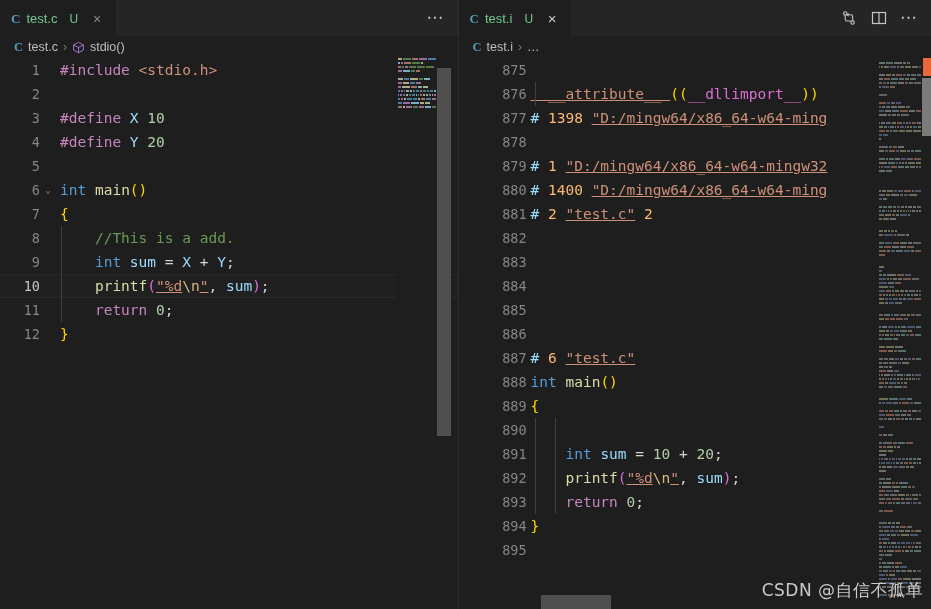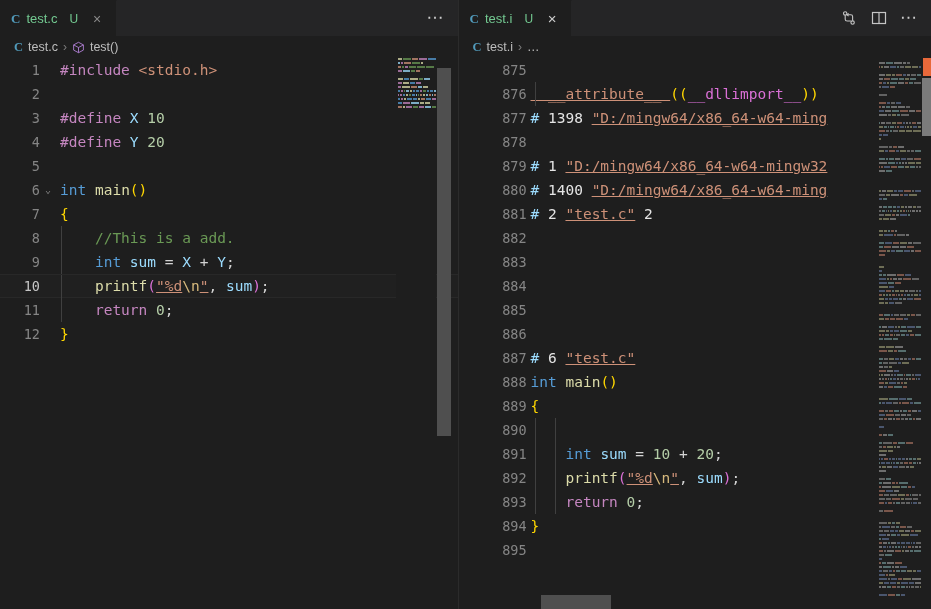--- a/index.html
+++ b/index.html
@@ -196,21 +196,21 @@
   .t-fn     { color: #dcdcaa; }   
   .t-var    { color: #9cdcfe; }   
   .t-num    { color: #b5cea8; }   
   .t-str    { color: #ce9178; text-decoration: underline; }   
   .t-esc    { color: #d7ba7d; }
   .t-cmt    { color: #6a9955; }   
   .t-op     { color: #d4d4d4; }
   .t-punct-y{ color: #ffd700; }
   .t-punct-p{ color: #da70d6; }
   .t-hash   { color: #9cdcfe; }
-  .t-macro  { color: #e5e5e5; }
+  .t-macro  { color: #fdba74; }
 
   
   .minimap {
     position: absolute;
     top: 0;
     bottom: 0;
     background: #1e1e1e;
     overflow: hidden;
   }
   .mm-left  { left: 396px; width: 40px; }
@@ -299,21 +299,21 @@
     <div class="breadcrumbs">
       <span class="bc-c">C</span>
       <span class="bc-text">test.c</span>
       <span class="bc-sep">›</span>
       <span class="bc-cube">
         <svg width="13" height="13" viewBox="0 0 16 16">
           <path d="M8 1.6 L14 4.8 L14 11.2 L8 14.4 L2 11.2 L2 4.8 Z" fill="none" stroke="#b180d7" stroke-width="1.1"></path>
           <path d="M2 4.8 L8 8 L14 4.8 M8 8 L8 14.4" fill="none" stroke="#b180d7" stroke-width="1.1"></path>
         </svg>
       </span>
-      <span class="bc-text">test()</span>
+      <span class="bc-text">stdio()</span>
     </div>
 
     <div class="editor">
       <div class="code-area left" id="left-code"><div class="line"><span class="ln">1</span><span class="fold"></span><span class="code"><span class="t-pre">#include </span><span class="t-inc">&lt;stdio.h&gt;</span></span></div><div class="line"><span class="ln">2</span><span class="fold"></span><span class="code"></span></div><div class="line"><span class="ln">3</span><span class="fold"></span><span class="code"><span class="t-pre">#define </span><span class="t-var">X</span><span class="t-op"> </span><span class="t-num">10</span></span></div><div class="line"><span class="ln">4</span><span class="fold"></span><span class="code"><span class="t-pre">#define </span><span class="t-var">Y</span><span class="t-op"> </span><span class="t-num">20</span></span></div><div class="line"><span class="ln">5</span><span class="fold"></span><span class="code"></span></div><div class="line"><span class="ln">6</span><span class="fold">⌄</span><span class="code"><span class="t-kw">int</span><span class="t-op"> </span><span class="t-fn">main</span><span class="t-punct-y">()</span></span></div><div class="line"><span class="ln">7</span><span class="fold"></span><span class="code"><span class="t-punct-y">{</span></span></div><div class="line"><span class="ln">8</span><span class="fold"></span><span class="code"><span class="t-cmt">    //This is a add.</span></span><span class="indent" style="left: 61px;"></span></div><div class="line"><span class="ln">9</span><span class="fold"></span><span class="code"><span class="t-op">    </span><span class="t-kw">int</span><span class="t-op"> </span><span class="t-var">sum</span><span class="t-op"> = </span><span class="t-var">X</span><span class="t-op"> + </span><span class="t-var">Y</span><span class="t-op">;</span></span><span class="indent" style="left: 61px;"></span></div><div class="line current"><span class="ln active">10</span><span class="fold"></span><span class="code"><span class="t-op">    </span><span class="t-fn">printf</span><span class="t-punct-p">(</span><span class="t-str">"%d</span><span class="t-esc">\n</span><span class="t-str">"</span><span class="t-op">, </span><span class="t-var">sum</span><span class="t-punct-p">)</span><span class="t-op">;</span></span><span class="indent" style="left: 61px;"></span></div><div class="line"><span class="ln">11</span><span class="fold"></span><span class="code"><span class="t-op">    </span><span class="t-pre">return</span><span class="t-op"> </span><span class="t-num">0</span><span class="t-op">;</span></span><span class="indent" style="left: 61px;"></span></div><div class="line"><span class="ln">12</span><span class="fold"></span><span class="code"><span class="t-punct-y">}</span></span></div></div>
 
       <div class="minimap mm-left" id="mm-left">
           <div class="mm-row">
             <span class="mm-blk" style="width: 4px; background: rgb(220, 220, 170); opacity: 0.75;"></span>
             <span class="mm-blk" style="width: 9px; background: rgb(106, 153, 85); opacity: 0.75;"></span>
             <span class="mm-blk" style="width: 6px; background: rgb(206, 145, 120); opacity: 0.75;"></span>
@@ -1319,13 +1319,14 @@
         <div class="overview-mark" style="top:0px;height:18px;"></div>
         <div class="vthumb light" style="top:20px;height:58px;width:10px;left:8px;"></div>
       </div>
 
       <div class="hscroll" style="bottom:0;">
         <div class="hthumb" style="left:82px;width:70px;"></div>
       </div>
     </div>
   </div>
 
+  <div class="watermark">CSDN @自信不孤单</div>
 </div>
 
 </body></html>

